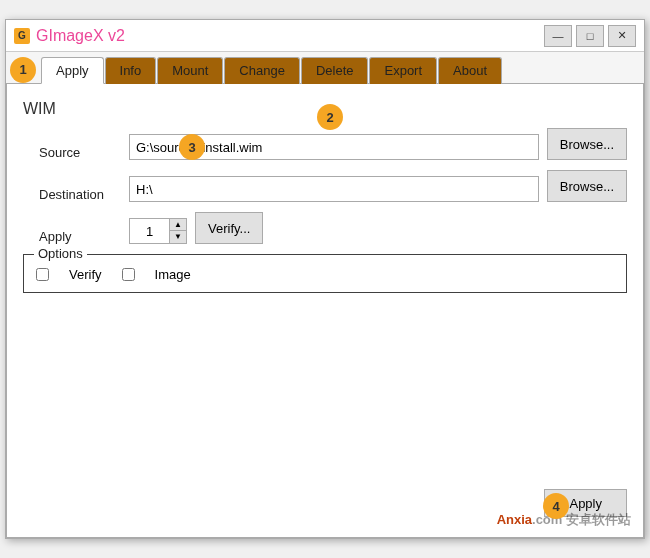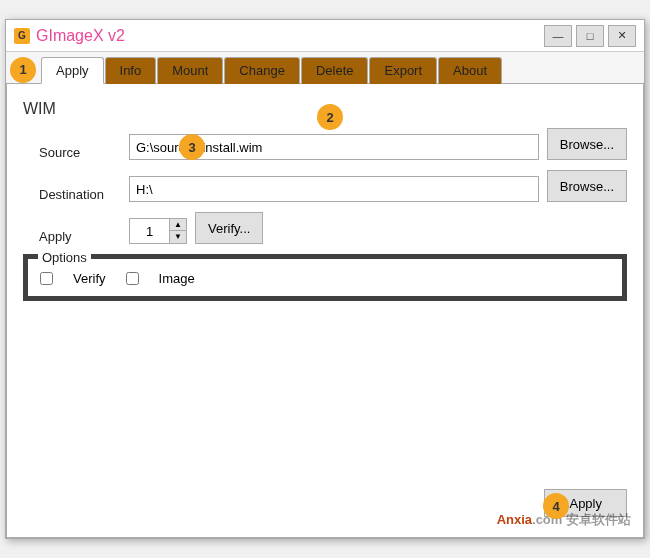--- a/index.html
+++ b/index.html
@@ -184,21 +184,21 @@
       justify-content: center;
       font-size: 8px;
       line-height: 1;
     }
 
     .spinner-up {
       border-bottom: 1px solid #aaa;
     }
 
     .options-group {
-      border: 5px solid #404040;
+      border: 1px solid #404040;
       padding: 10px 12px;
       position: relative;
     }
 
     .options-title {
       position: absolute;
       top: -9px;
       left: 10px;
       background: #fff;
       padding: 0 4px;

